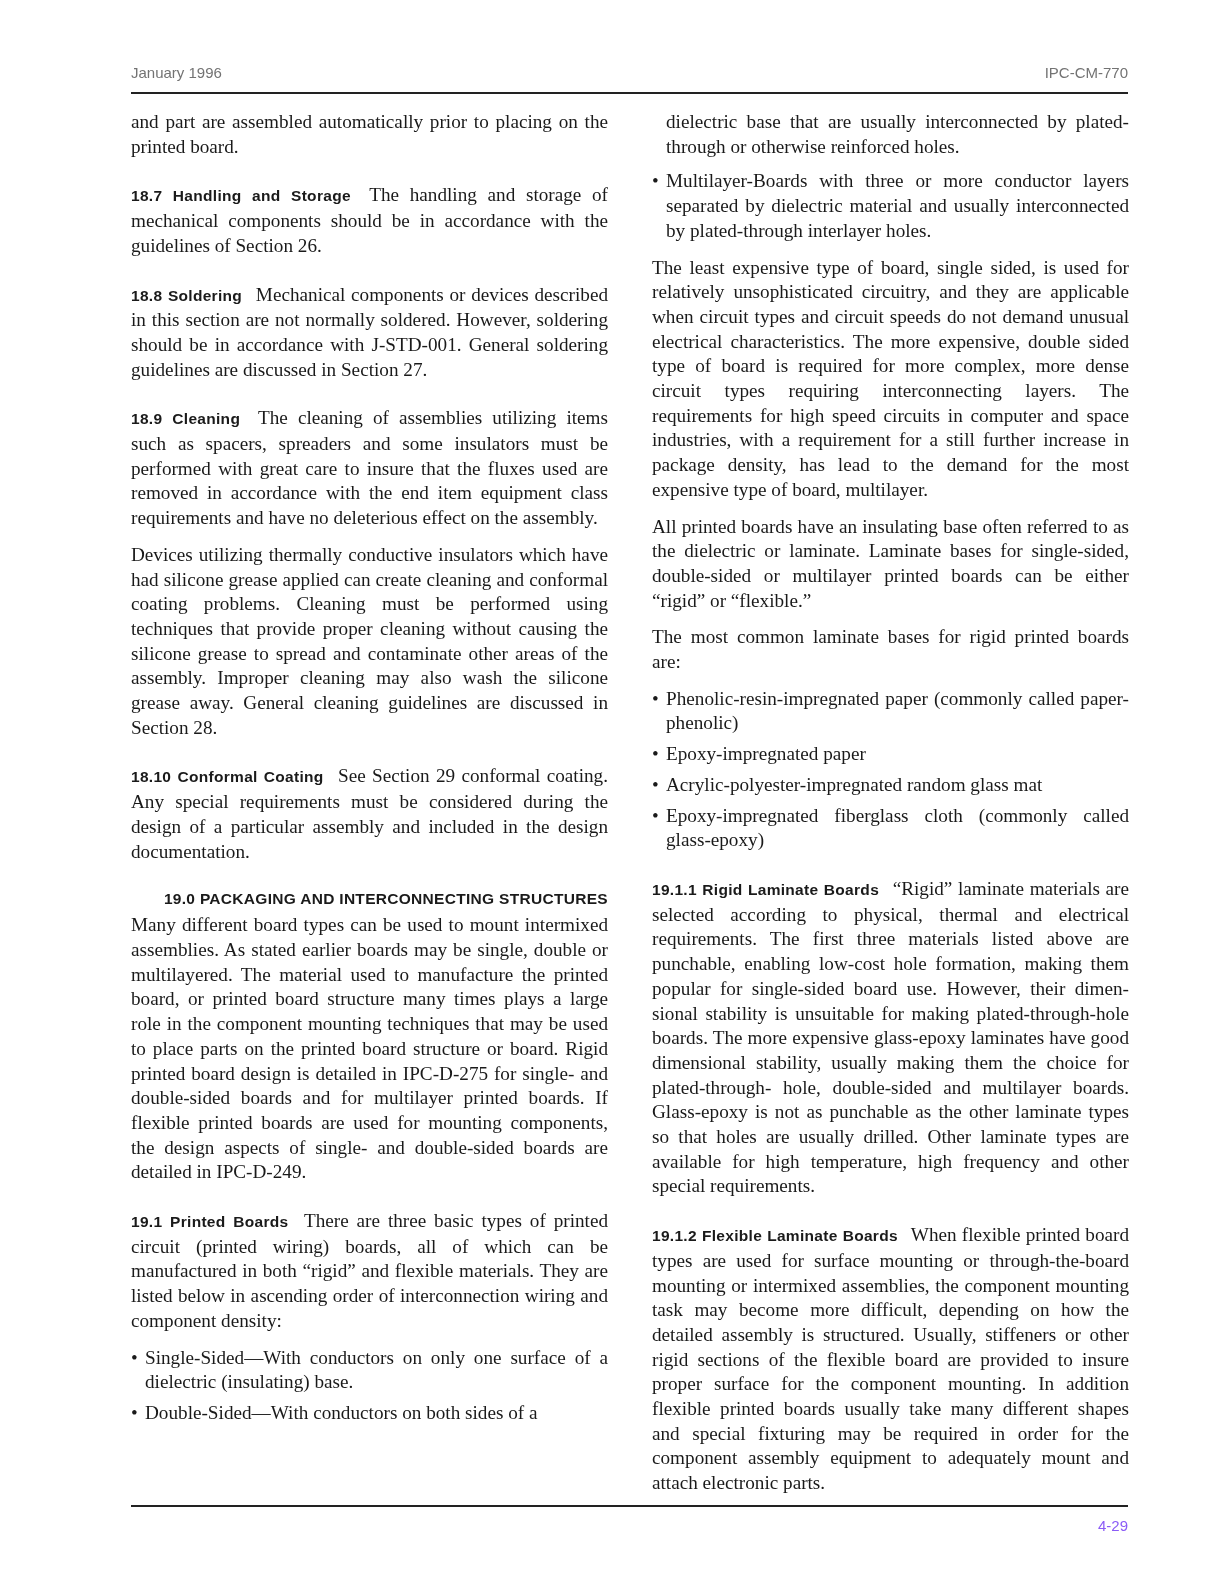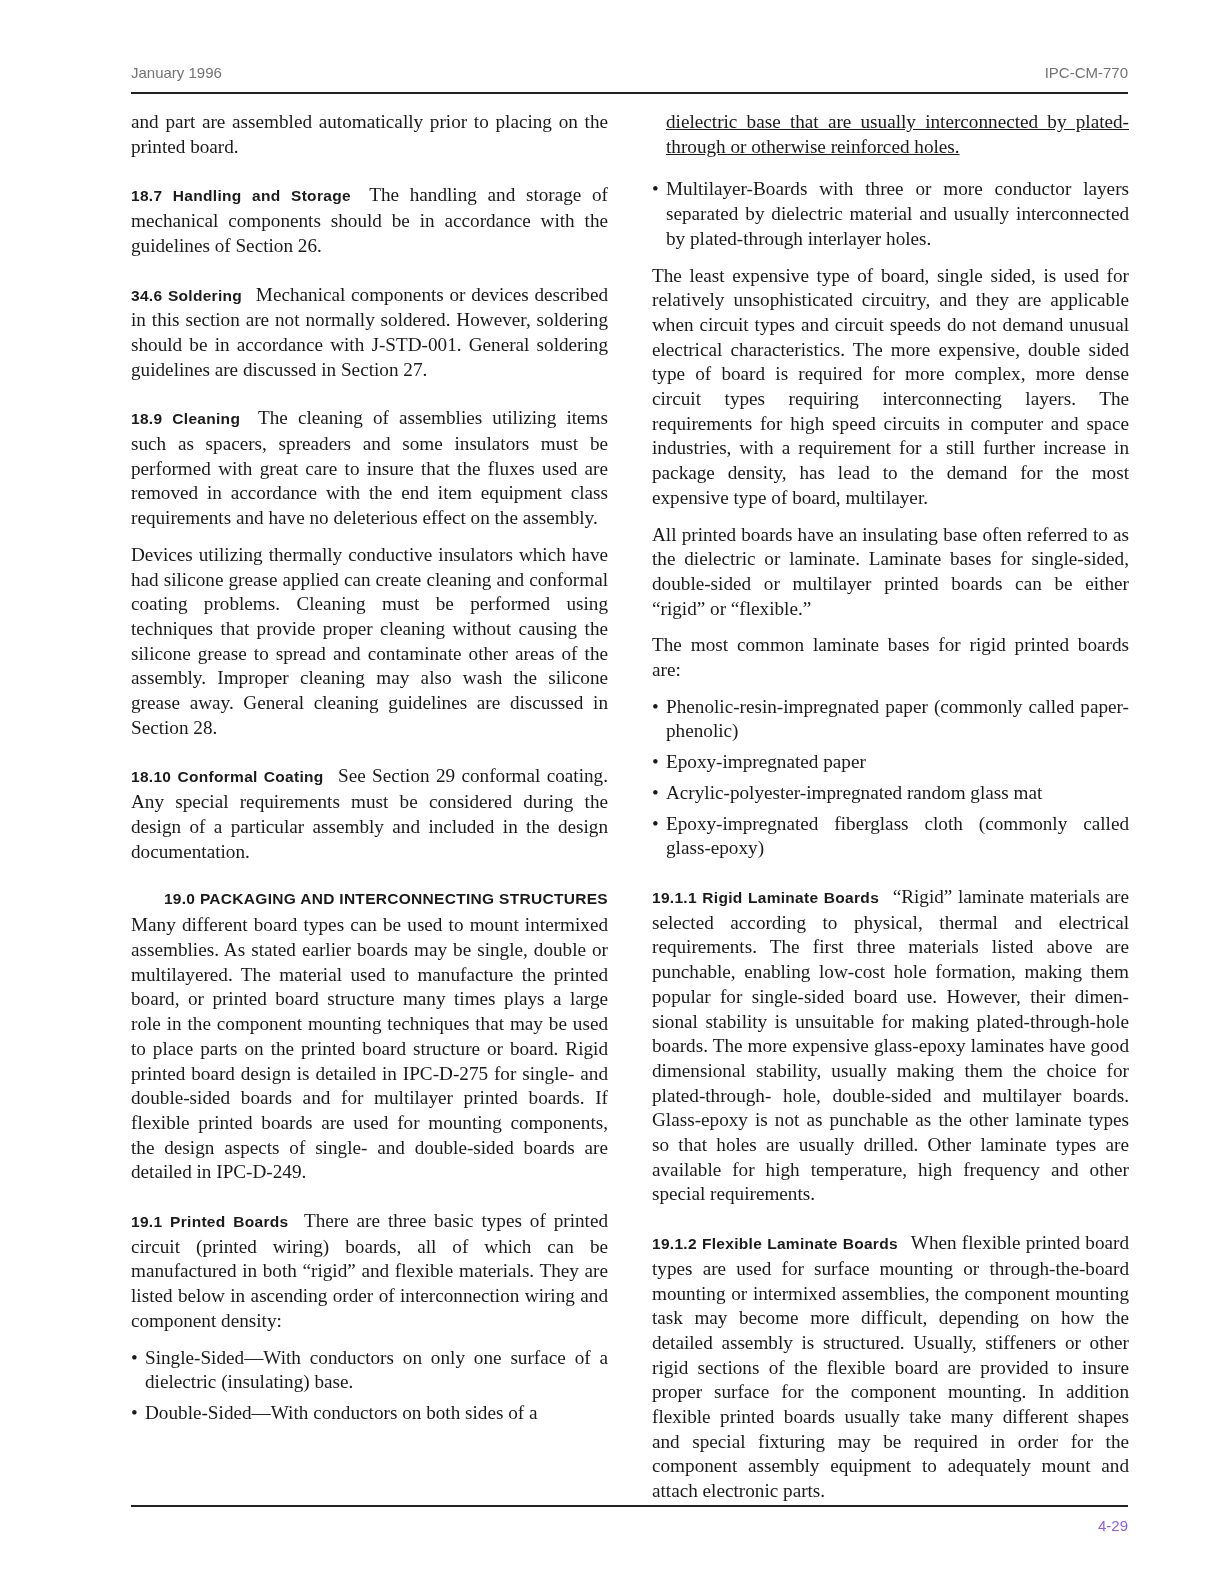--- a/index.html
+++ b/index.html
@@ -32,21 +32,21 @@
 
 <div class="col col-left">
   <p class="gap-lg">and part are assembled automatically prior to placing on the printed board.</p>
 
   <p class="gap-lg">
     <span class="h">18.7 Handling and Storage</span>
     <span>The handling and storage of mechanical components should be in accordance with the guidelines of Section 26.</span>
   </p>
 
   <p class="gap-lg">
-    <span class="h">34.6 Soldering</span>
+    <span class="h">18.8 Soldering</span>
     <span>Mechanical components or devices described in this section are not normally soldered. How­ever, soldering should be in accordance with J-STD-001. General soldering guidelines are discussed in Section 27.</span>
   </p>
 
   <p>
     <span class="h">18.9 Cleaning</span>
     <span>The cleaning of assemblies utilizing items such as spacers, spreaders and some insulators must be performed with great care to insure that the fluxes used are removed in accordance with the end item equipment class requirements and have no deleterious effect on the assembly.</span>
   </p>
   <p class="gap-lg">Devices utilizing thermally conductive insulators which have had silicone grease applied can create cleaning and conformal coating problems. Cleaning must be performed using techniques that provide proper cleaning without caus­ing the silicone grease to spread and contaminate other areas of the assembly. Improper cleaning may also wash the silicone grease away. General cleaning guidelines are discussed in Section 28.</p>
 
   <p class="gap-lg">
@@ -61,21 +61,21 @@
     <span class="h">19.1 Printed Boards</span>
     <span>There are three basic types of printed circuit (printed wiring) boards, all of which can be manufactured in both “rigid” and flexible materials. They are listed below in ascending order of interconnection wir­ing and component density:</span>
   </p>
   <ul class="bul">
     <li>Single-Sided—With conductors on only one surface of a dielectric (insulating) base.</li>
     <li>Double-Sided—With conductors on both sides of a</li>
   </ul>
 </div>
 
 <div class="col col-right">
-  <p class="cont" style="margin-bottom:18px;text-decoration:underline;">dielectric base that are usually interconnected by plated-through or otherwise reinforced holes.</p>
+  <p class="cont" style="margin-bottom:10px;">dielectric base that are usually interconnected by plated-through or otherwise reinforced holes.</p>
   <ul class="bul">
     <li>Multilayer-Boards with three or more conductor layers separated by dielectric material and usually intercon­nected by plated-through interlayer holes.</li>
   </ul>
 
   <p>The least expensive type of board, single sided, is used for relatively unsophisticated circuitry, and they are applicable when circuit types and circuit speeds do not demand unusual electrical characteristics. The more expensive, double sided type of board is required for more complex, more dense circuit types requiring interconnecting layers. The requirements for high speed circuits in computer and space industries, with a requirement for a still further increase in package density, has lead to the demand for the most expensive type of board, multilayer.</p>
   <p>All printed boards have an insulating base often referred to as the dielectric or laminate. Laminate bases for single-sided, double-sided or multilayer printed boards can be either “rigid” or “flexible.”</p>
   <p>The most common laminate bases for rigid printed boards are:</p>
 
   <ul class="bul" style="margin-bottom:24px;">
     <li>Phenolic-resin-impregnated paper (commonly called paper-phenolic)</li>

